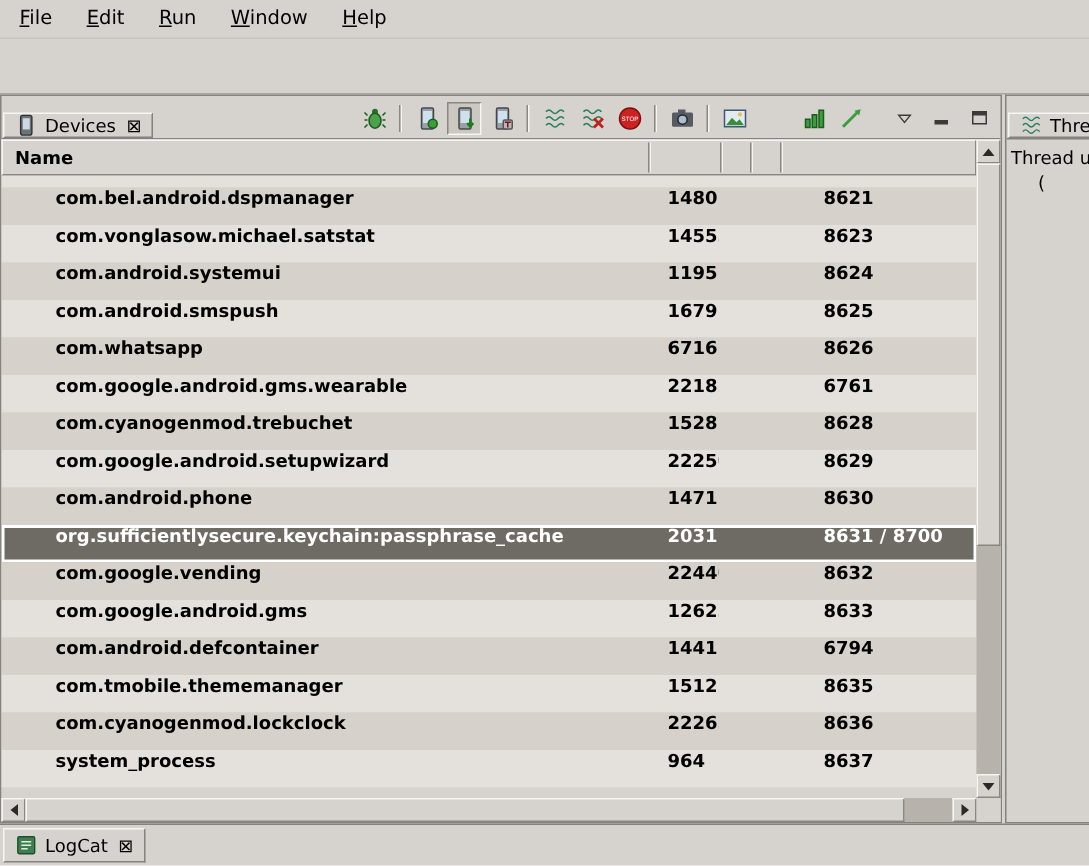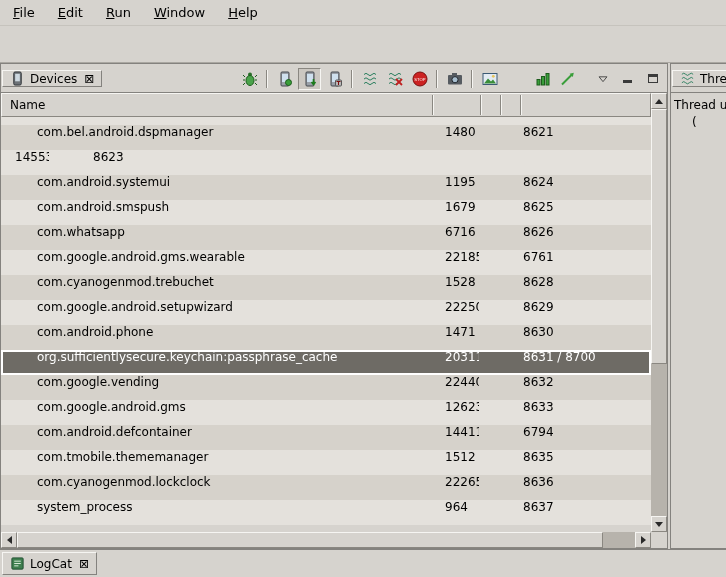--- a/index.html
+++ b/index.html
@@ -24,57 +24,57 @@
   
   .main{position:absolute;top:63px;left:0;right:0;bottom:28px;}
 
   .panel{position:absolute;top:0;bottom:0;background:var(--window-bg,#d6d3ce);
     border:1px solid var(--panel-border,#84827e);}
   .devices-panel{left:0;width:668px;}
   .threads-panel{left:670px;right:0;border-right:none;overflow:hidden;}
 
   
   .view-tabbar{position:absolute;top:0;left:0;right:0;height:29px;
-    border-bottom:1px solid var(--panel-border,#84827e);display:flex;align-items:center;}
+    border-bottom:1px solid var(--panel-border,#84827e);display:flex;align-items:flex-end;}
   .vtab{display:flex;align-items:center;gap:5px;padding:0 7px;margin:1px 0 0 1px;
     border:1px solid var(--panel-border,#84827e);
     border-top-color:#f6f5f2;border-left-color:#f6f5f2;
     background:var(--window-bg,#d6d3ce);font-size:12px;white-space:nowrap;cursor:default;}
   .tab-close{font-size:12px;line-height:1;margin-left:2px;cursor:default;}
 
   
   .view-toolbar{position:absolute;right:3px;top:2px;height:25px;display:flex;align-items:center;gap:2px;}
   .tbtn{width:23px;height:22px;display:flex;align-items:center;justify-content:center;border:1px solid transparent;cursor:default;}
   .tbtn.pressed{border-color:#8a8781 #f6f5f2 #f6f5f2 #8a8781;background:#cbc7c1;}
   .tsep{width:2px;height:18px;border-left:1px solid #8a8781;border-right:1px solid #f6f5f2;margin:0 3px;}
   .tgap{width:26px;}
   .tgap2{width:8px;}
   .min-shape{width:9px;height:3px;background:#3a3a3a;margin-top:6px;}
   .max-shape{width:10px;height:9px;border:1px solid #3a3a3a;border-top-width:3px;}
 
   
-  .devices-body{position:absolute;top:29px;left:0;right:0;bottom:0;background:var(--window-bg,#d6d3ce);}
+  .devices-body{position:absolute;top:29px;left:0;right:0;bottom:0;background:var(--window-bg,#d6d3ce);font-weight:bold;}
   .theader{position:absolute;top:0;left:0;width:650px;height:24px;background:var(--window-bg,#d6d3ce);
     border:1px solid;border-color:#f6f5f2 #8a8781 #8a8781 #f6f5f2;
     font-size:12px;display:flex;align-items:center;padding-left:8px;cursor:default;}
   .hsep{position:absolute;top:1px;bottom:1px;width:2px;border-left:1px solid #8a8781;border-right:1px solid #f6f5f2;}
 
   .rows{position:absolute;top:24px;left:0;width:650px;bottom:16px;overflow:hidden;}
   .row-strip{height:8px;background:var(--row-alt,#e3e0db);}
   .trow{display:flex;height:25px;align-items:flex-start;font-size:12px;cursor:default;}
   .trow.base{background:var(--row-base,#d6d2cb);}
   .trow.alt{background:var(--row-alt,#e3e0db);}
   .trow.selected{background:var(--selected-bg,#6e6b65);color:var(--selected-fg,#fff);
     outline:2px solid var(--selected-outline,#fff);outline-offset:-2px;position:relative;z-index:2;}
   .cell{overflow:hidden;white-space:nowrap;}
   .cell.name{width:430px;padding-left:36px;}
   .cell.pid{width:48px;padding-left:14px;}
   .cell.c1{width:20px;}
   .cell.c2{width:20px;}
-  .cell.port{flex:1;padding-left:4px;}
+  .cell.port{flex:1;padding-left:4px;margin-left:26px;}
 
   
   .vscroll{position:absolute;top:0;right:0;width:16px;bottom:16px;background:var(--scroll-track,#b7b3ac);}
   .hscroll{position:absolute;left:0;bottom:0;height:16px;width:650px;background:var(--scroll-track,#b7b3ac);}
   .sbtn{position:absolute;width:16px;height:16px;background:var(--window-bg,#d6d3ce);
     border:1px solid;border-color:#f6f5f2 #8a8781 #8a8781 #f6f5f2;
     display:flex;align-items:center;justify-content:center;cursor:default;}
   .sbtn.up{top:0;left:0;} .sbtn.down{bottom:0;left:0;}
   .sbtn.left{left:0;top:0;} .sbtn.right{right:0;top:0;}
   .thumb-v{position:absolute;left:0;width:16px;top:16px;height:58%;background:var(--window-bg,#d6d3ce);
@@ -236,20 +236,21 @@
 
   <div class="trow base">
     <div class="cell name">com.bel.android.dspmanager</div>
     <div class="cell pid">1480</div>
     <div class="cell c1"></div>
     <div class="cell c2"></div>
     <div class="cell port">8621</div>
   </div>
 
   <div class="trow alt">
+    <div class="cell name">com.vonglasow.michael.satstat</div>
     <div class="cell pid">14553</div>
     <div class="cell c1"></div>
     <div class="cell c2"></div>
     <div class="cell port">8623</div>
   </div>
 
   <div class="trow base">
     <div class="cell name">com.android.systemui</div>
     <div class="cell pid">1195</div>
     <div class="cell c1"></div>

